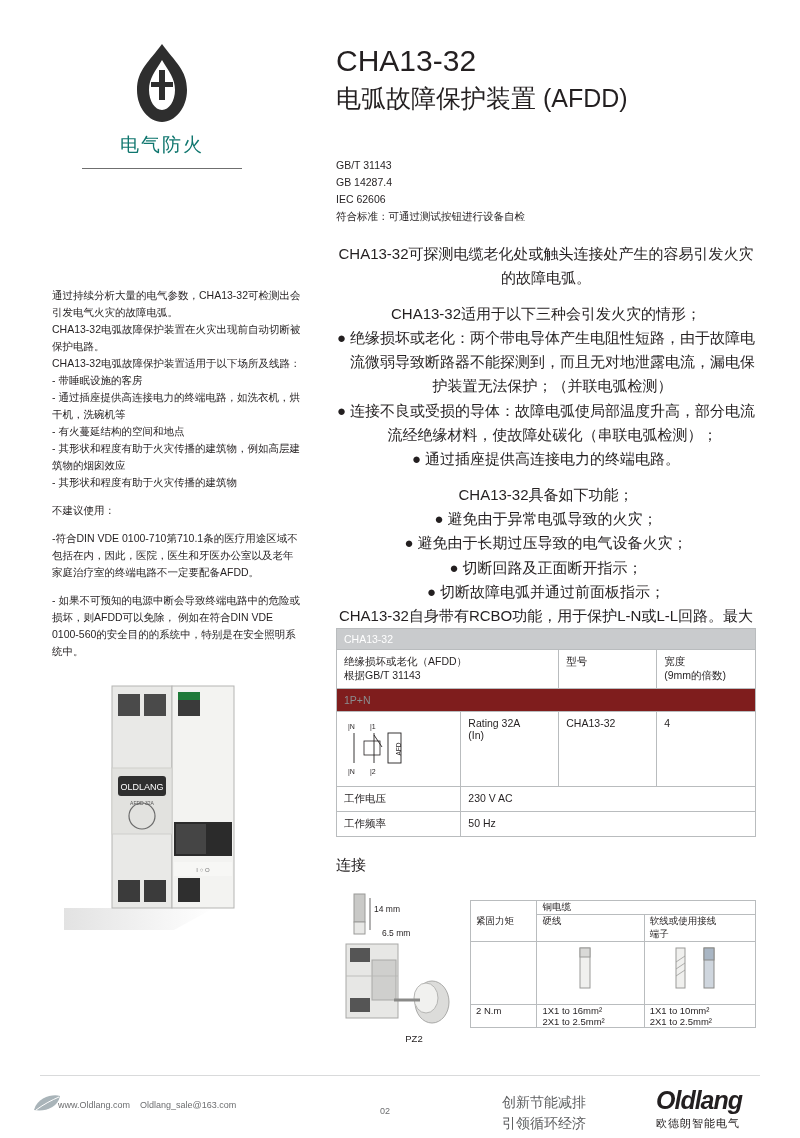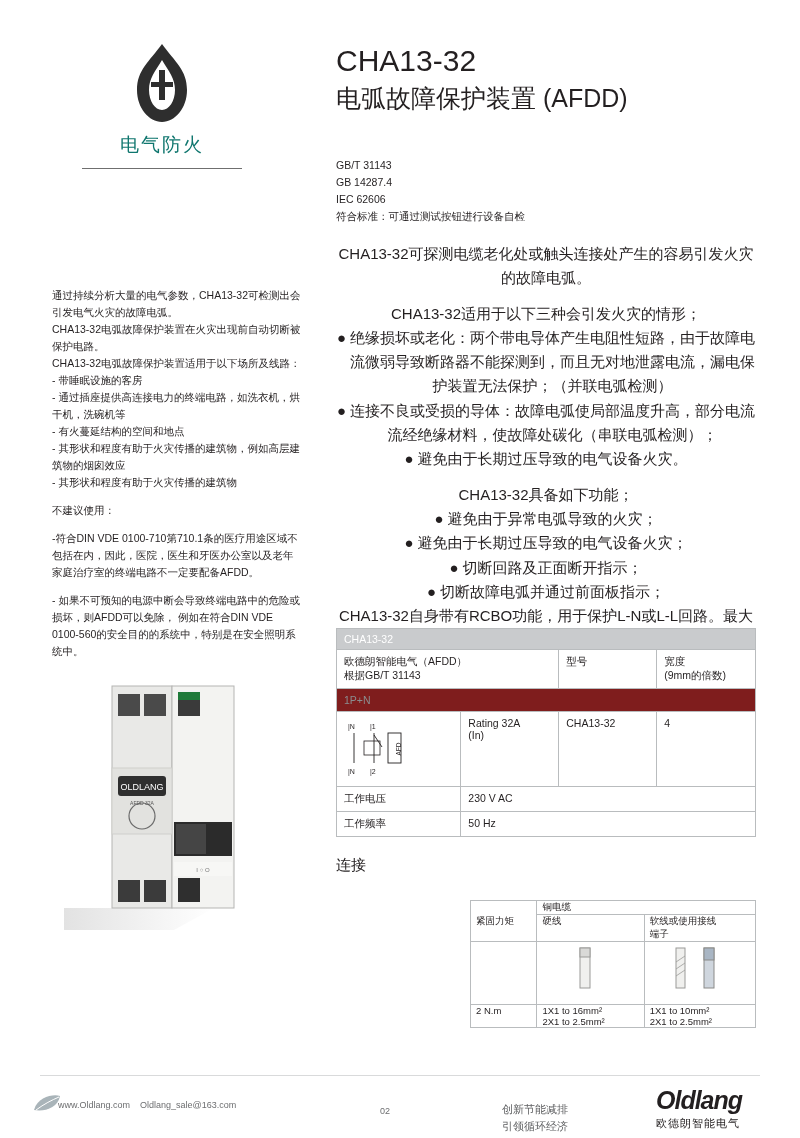--- a/index.html
+++ b/index.html
@@ -51,21 +51,21 @@
   .conn-img{position:absolute;left:336px;top:890px;width:130px;height:160px;}
   .conn-table{position:absolute;left:470px;top:900px;width:286px;border-collapse:collapse;font-size:9.5px;}
   .conn-table td{border:1px solid #b9bcbe;padding:0 5px;vertical-align:top;font-weight:400;}
   .conn-table .tall{height:62px;}
 
   
   .footer-rule{position:absolute;left:40px;top:1075px;width:720px;height:1px;background:#d9dadb;}
   .footer{position:absolute;left:40px;top:1086px;width:720px;height:44px;}
   .footer-left{position:absolute;left:18px;top:14px;font-size:9px;color:#6d6e70;}
   .footer-leaf{position:absolute;left:-10px;top:6px;width:34px;height:22px;}
-  .footer-center{position:absolute;left:462px;top:6px;font-size:11px;color:#5f6062;line-height:1.5;margin-top:9px;}
+  .footer-center{position:absolute;left:462px;top:6px;font-size:14px;color:#5f6062;line-height:1.5;}
   .footer-page{position:absolute;left:340px;top:20px;font-size:9px;color:#6d6e70;}
   .brand{position:absolute;left:616px;top:0px;width:160px;text-align:left;}
   .brand-name{font-size:25px;font-weight:bold;font-style:italic;color:#231f20;letter-spacing:-1px;}
   .brand-sub{font-size:11px;color:#231f20;letter-spacing:1px;margin-top:1px;}
 </style>
 </head>
 <body>
 
 <div class="page">
 
@@ -106,21 +106,21 @@
     <div class="p">不建议使用：</div>
     <div class="p">-符合DIN VDE 0100-710第710.1条的医疗用途区域不包括在内，因此，医院，医生和牙医办公室以及老年家庭治疗室的终端电路不一定要配备AFDD。</div>
     <div class="p">- 如果不可预知的电源中断会导致终端电路中的危险或损坏，则AFDD可以免除， 例如在符合DIN VDE 0100-560的安全目的的系统中，特别是在安全照明系统中。</div>
   </div>
 
   <div class="col-right">
     <div class="p">CHA13-32可探测电缆老化处或触头连接处产生的容易引发火灾的故障电弧。</div>
     <div class="p tight">CHA13-32适用于以下三种会引发火灾的情形；</div>
     <div class="bullet">● 绝缘损坏或老化：两个带电导体产生电阻性短路，由于故障电流微弱导致断路器不能探测到，而且无对地泄露电流，漏电保护装置无法保护；（并联电弧检测）</div>
     <div class="bullet">● 连接不良或受损的导体：故障电弧使局部温度升高，部分电流流经绝缘材料，使故障处碳化（串联电弧检测）；</div>
-    <div class="bullet p">● 避免由于长期过压导致的电气设备火灾。</div>
+    <div class="bullet p">● 通过插座提供高连接电力的终端电路。</div>
     <div class="p tight">CHA13-32具备如下功能；</div>
     <div class="bullet">● 避免由于异常电弧导致的火灾；</div>
     <div class="bullet">● 避免由于长期过压导致的电气设备火灾；</div>
     <div class="bullet">● 切断回路及正面断开指示；</div>
     <div class="bullet">● 切断故障电弧并通过前面板指示；</div>
     <div class="p">CHA13-32自身带有RCBO功能，用于保护L-N或L-L回路。最大额定电流为32A，最大短路分断能力可达6000A。</div>
   </div>
 
   <div class="product-img">
     <svg width="240" height="260" viewBox="0 0 240 260">
@@ -159,21 +159,21 @@
     </svg>
   </div>
 
   <table class="spec-table">
     <tbody>
         <tr class="spec-head">
       <td colspan="4">CHA13-32</td>
     </tr>
     <tr>
       <td colspan="2" class="cell-sym">
-        <div>欧德朗智能电气（AFDD）</div>
+        <div>绝缘损坏或老化（AFDD）</div>
         <div>根据GB/T 31143</div>
       </td>
       <td class="cell-model">型号</td>
       <td class="cell-width">
         <div>宽度</div>
         <div>(9mm的倍数)</div>
       </td>
     </tr>
     <tr class="spec-sub">
       <td colspan="4" class="gray-text">1P+N</td>
@@ -206,20 +206,41 @@
     </tr>
     <tr>
       <td>工作频率</td>
       <td colspan="3">50 Hz</td>
     </tr>
   </tbody>
     </table>
 
   <div class="conn-title">连接</div>
 
+  <div class="conn-img">
+    <svg width="130" height="165" viewBox="0 0 130 165">
+
+      <rect x="18" y="4" width="11" height="28" fill="#c9c9c7" stroke="#9a9a98"></rect>
+      <rect x="18" y="32" width="11" height="12" fill="#e8e8e6" stroke="#9a9a98"></rect>
+      <line x1="34" y1="8" x2="34" y2="40" stroke="#231f20" stroke-width="0.7"></line>
+      <text x="38" y="22" font-size="8.5" fill="#231f20" font-family="Liberation Sans, sans-serif">14 mm</text>
+      <text x="46" y="46" font-size="8.5" fill="#231f20" font-family="Liberation Sans, sans-serif">6.5 mm</text>
+
+      <rect x="10" y="54" width="52" height="74" fill="#e7e7e5" stroke="#a9a9a7"></rect>
+      <rect x="14" y="58" width="20" height="14" fill="#555"></rect>
+      <rect x="14" y="108" width="20" height="14" fill="#555"></rect>
+      <rect x="36" y="70" width="24" height="40" fill="#cfcfcd" stroke="#a9a9a7"></rect>
+      <line x1="10" y1="86" x2="62" y2="86" stroke="#b6b6b4" stroke-width="0.8"></line>
+
+      <ellipse cx="96" cy="112" rx="17" ry="21" fill="#dcdcda" stroke="#a9a9a7"></ellipse>
+      <ellipse cx="90" cy="108" rx="12" ry="15" fill="#f1f1ef" stroke="#b5b5b3"></ellipse>
+      <line x1="58" y1="110" x2="84" y2="110" stroke="#8a8a88" stroke-width="3"></line>
+      <text x="78" y="152" font-size="9.5" fill="#231f20" text-anchor="middle" font-family="Liberation Sans, sans-serif">PZ2</text>
+    </svg>
+  </div>
 
   <table class="conn-table">
     <tbody>
         <tr>
       <td rowspan="2" style="width:78px;vertical-align:middle;">紧固力矩</td>
       <td colspan="2">铜电缆</td>
     </tr>
     <tr>
       <td style="width:100px;">硬线</td>
       <td style="width:104px;">

